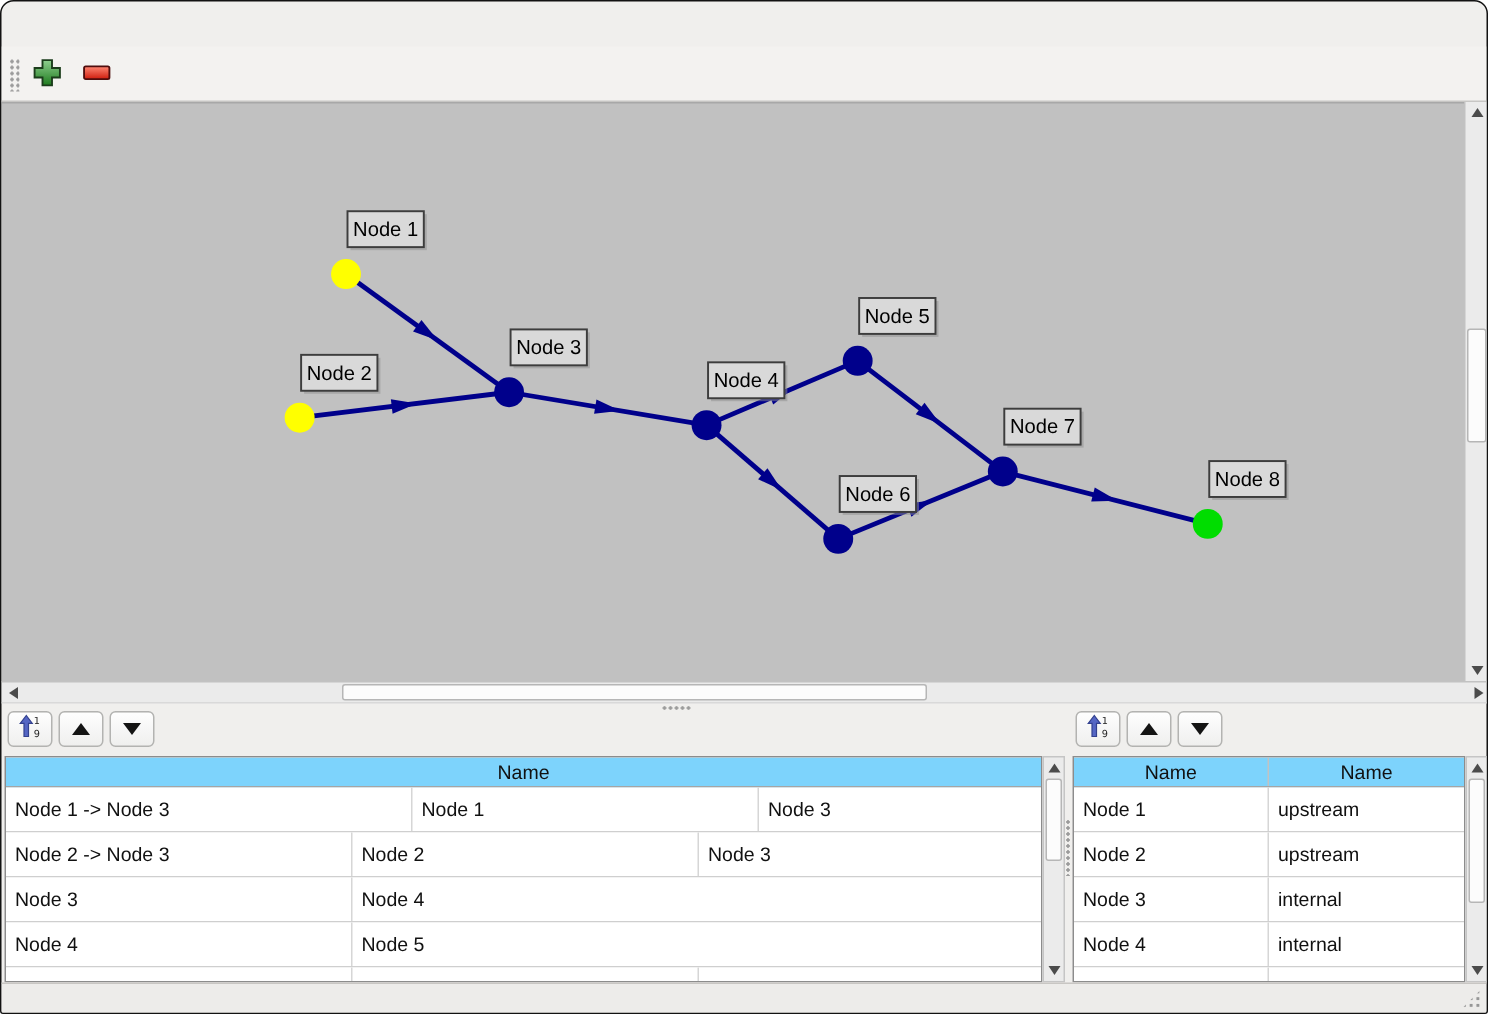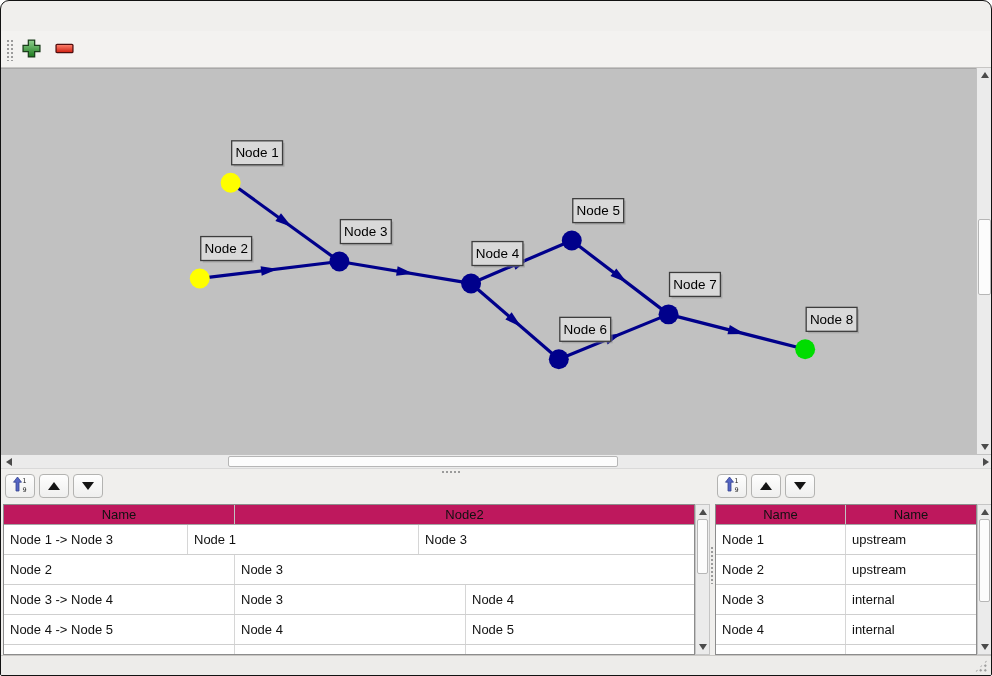--- a/index.html
+++ b/index.html
@@ -75,21 +75,21 @@
     border: 1px solid #b3b3b1; border-radius: 4px;
     display: flex; align-items: center; justify-content: center; cursor: default;
   }
   .sbtn .tri.up   { border-left: 6px solid transparent; border-right: 6px solid transparent; border-bottom: 8px solid #141414; }
   .sbtn .tri.down { border-left: 6px solid transparent; border-right: 6px solid transparent; border-top: 8px solid #141414; }
   
   .tbl {
     position: absolute; top: 503px; height: 151px;
     background: #ffffff; border: 1px solid #8c8c8c; overflow: hidden;
   }
-  .thead { display: flex; height: 20px; background: #be185d; border-bottom: 1px solid #a5a5a5; }
+  .thead { display: flex; height: 20px; background: #7dd3fc; border-bottom: 1px solid #a5a5a5; }
   .th {
     font-size: 13px; line-height: 19px; text-align: center; color: #111;
     border-right: 1px solid #c2c2c2; overflow: hidden; flex-shrink: 0;
   }
   .tr { display: flex; height: 30px; border-bottom: 1px solid #cfcfcf; background: #fff; }
   .td {
     font-size: 13px; line-height: 29px; padding-left: 6px; color: #111;
     border-right: 1px solid #d6d6d6; white-space: nowrap; overflow: hidden; flex-shrink: 0;
   }
   .th:last-child, .td:last-child { border-right: none; flex-grow: 1; }
@@ -246,38 +246,36 @@
   <button class="sbtn" style="left:750px">
       <div class="tri up"></div>
     </button>
   <button class="sbtn" style="left:784px">
       <div class="tri down"></div>
     </button>
 
   <div class="tbl" id="branches-table" style="left:2px;width:692px">
       <div class="thead">
         <div class="th" style="width: 231px;">Name</div>
-        <div class="th" style="width: 228px;">Node2</div>
-      </div>
-      <div class="tr">
-        <div class="td" style="width: 184px;">Node 1 -&gt; Node 3</div>
+      </div>
+      <div class="tr">
+        <div class="td" style="width: 271px;">Node 1 -&gt; Node 3</div>
         <div class="td" style="width: 231px;">Node 1</div>
         <div class="td" style="width: 228px;">Node 3</div>
       </div>
       <div class="tr">
+        <div class="td" style="width: 231px;">Node 2 -&gt; Node 3</div>
         <div class="td" style="width: 231px;">Node 2</div>
         <div class="td" style="width: 228px;">Node 3</div>
       </div>
       <div class="tr">
-        <div class="td" style="width: 231px;">Node 3 -&gt; Node 4</div>
         <div class="td" style="width: 231px;">Node 3</div>
         <div class="td" style="width: 228px;">Node 4</div>
       </div>
       <div class="tr">
-        <div class="td" style="width: 231px;">Node 4 -&gt; Node 5</div>
         <div class="td" style="width: 231px;">Node 4</div>
         <div class="td" style="width: 228px;">Node 5</div>
       </div>
       <div class="tr">
         <div class="td" style="width: 231px;"></div>
         <div class="td" style="width: 231px;"></div>
         <div class="td" style="width: 228px;"></div>
       </div>
     </div>
 

